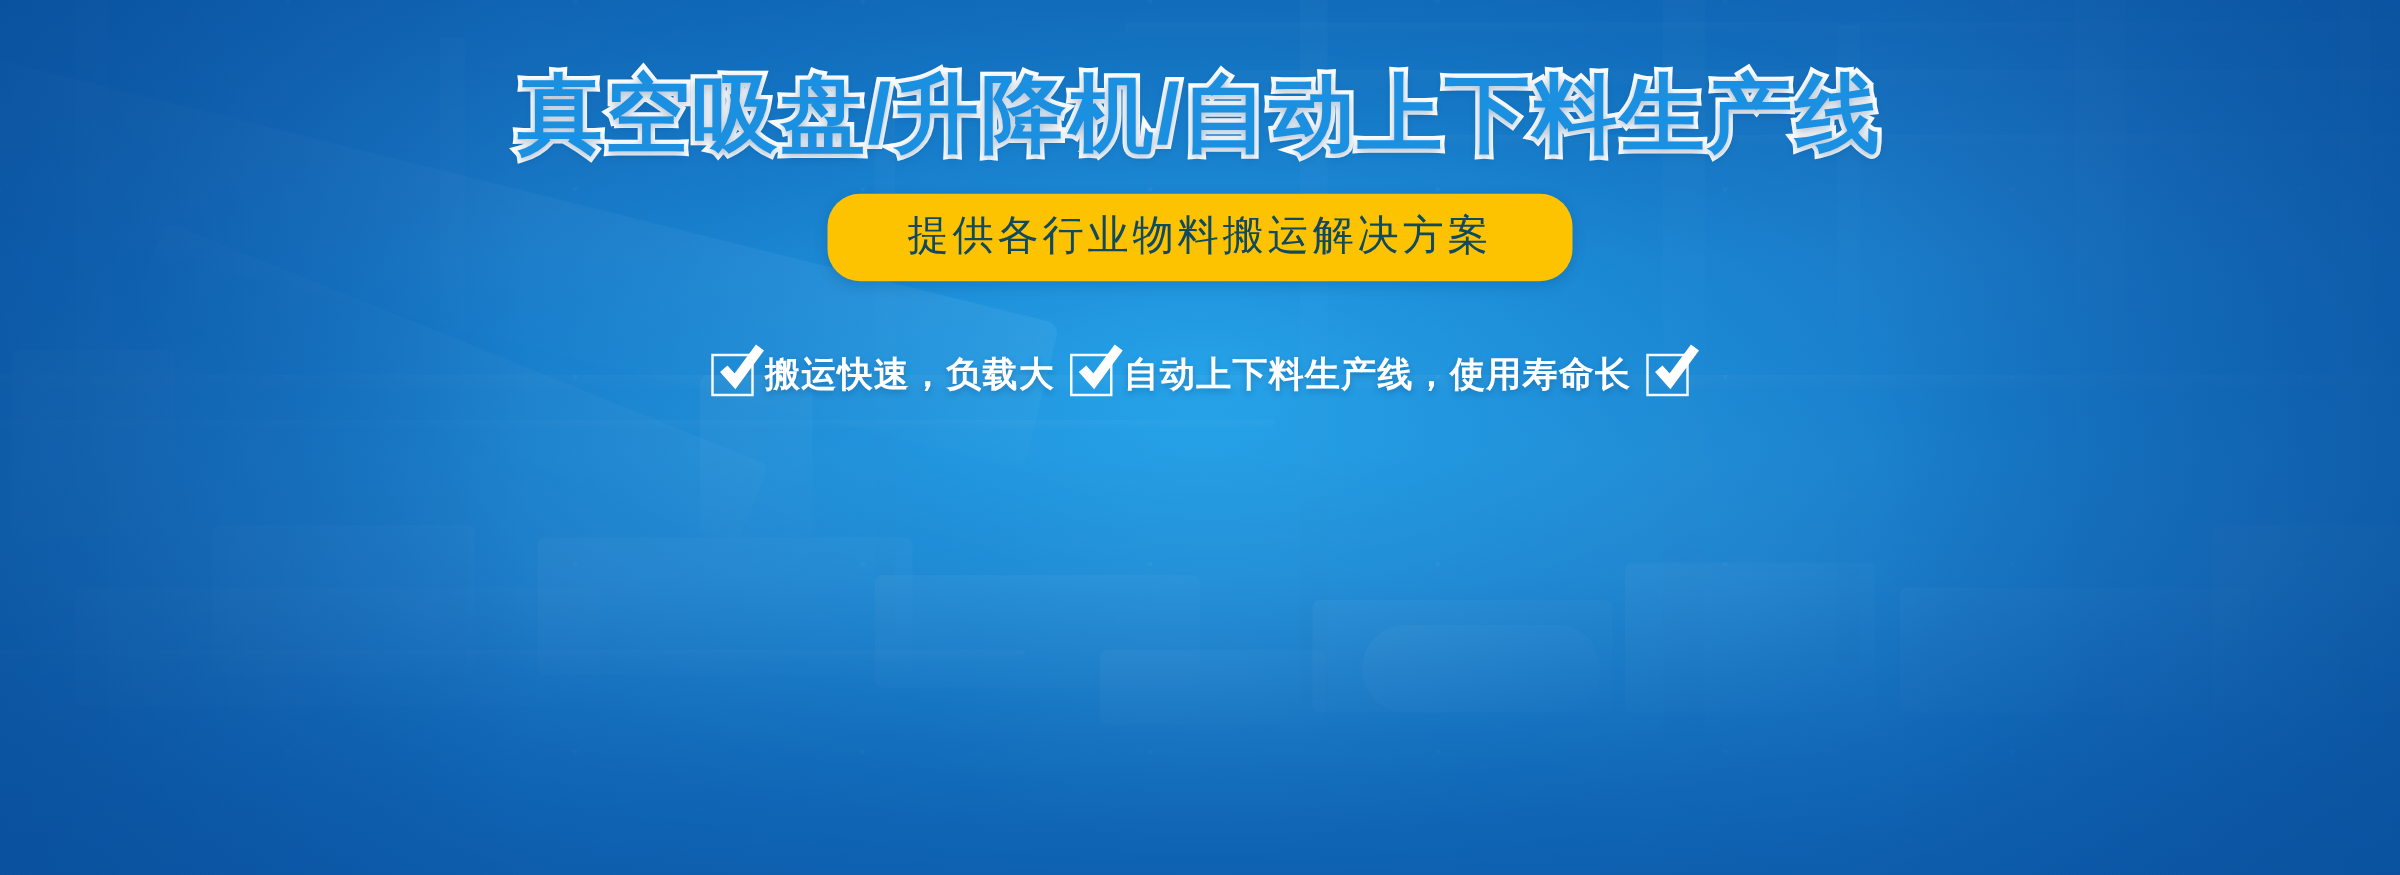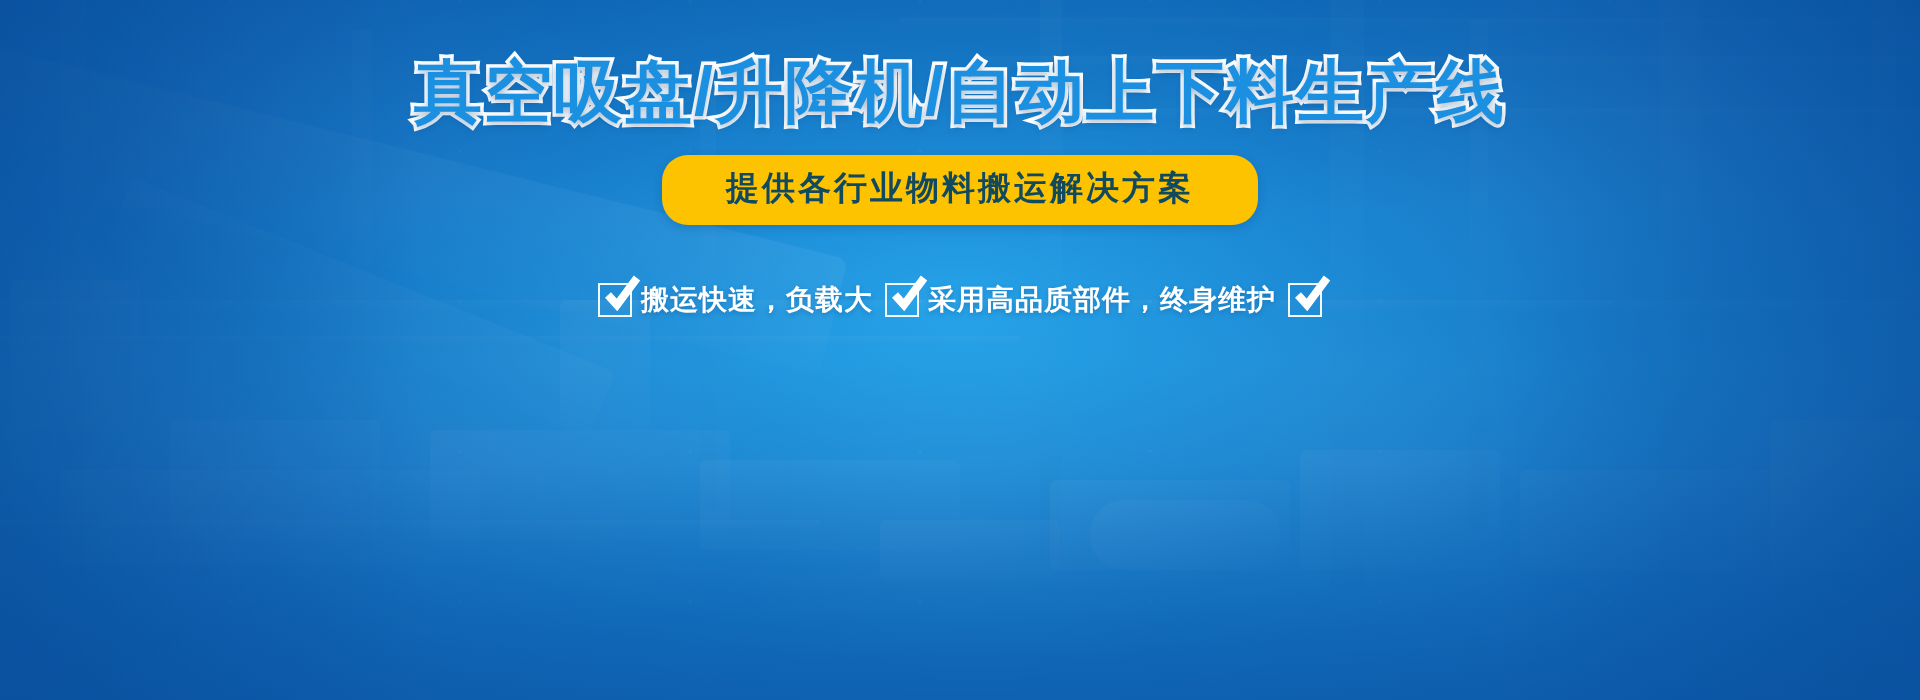--- a/index.html
+++ b/index.html
@@ -115,21 +115,21 @@
     text-shadow: 0 3px 7px rgba(6,60,120,0.35);
     white-space: nowrap;
     margin: 0;
   }
 
   .subtitle-pill {
     margin-top: 28px;
     background: #fdc300;
     color: #11495e;
     font-size: 33px;
-    font-weight: bold;
+    font-weight: normal;
     letter-spacing: 3px;
     padding: 11px 64px 14px;
     border-radius: 26px;
     white-space: nowrap;
     box-shadow: 0 3px 10px rgba(5,52,105,0.22);
   }
 
   .features {
     margin-top: 56px;
     display: flex;
@@ -230,21 +230,21 @@
         </span>
         <span class="feature-text">搬运快速，负载大</span>
       </div>
 
       <div class="feature">
         <span class="check-box">
           <svg viewBox="0 0 38 38" aria-hidden="true">
             <path d="M5 19 L14 29 L34 2" fill="none" stroke="#ffffff" stroke-width="8" stroke-linecap="butt" stroke-linejoin="miter"></path>
           </svg>
         </span>
-        <span class="feature-text">采用高品质部件，终身维护</span>
+        <span class="feature-text">自动上下料生产线，使用寿命长</span>
       </div>
 
       <div class="feature">
         <span class="check-box">
           <svg viewBox="0 0 38 38" aria-hidden="true">
             <path d="M5 19 L14 29 L34 2" fill="none" stroke="#ffffff" stroke-width="8" stroke-linecap="butt" stroke-linejoin="miter"></path>
           </svg>
         </span>
       </div>
 

